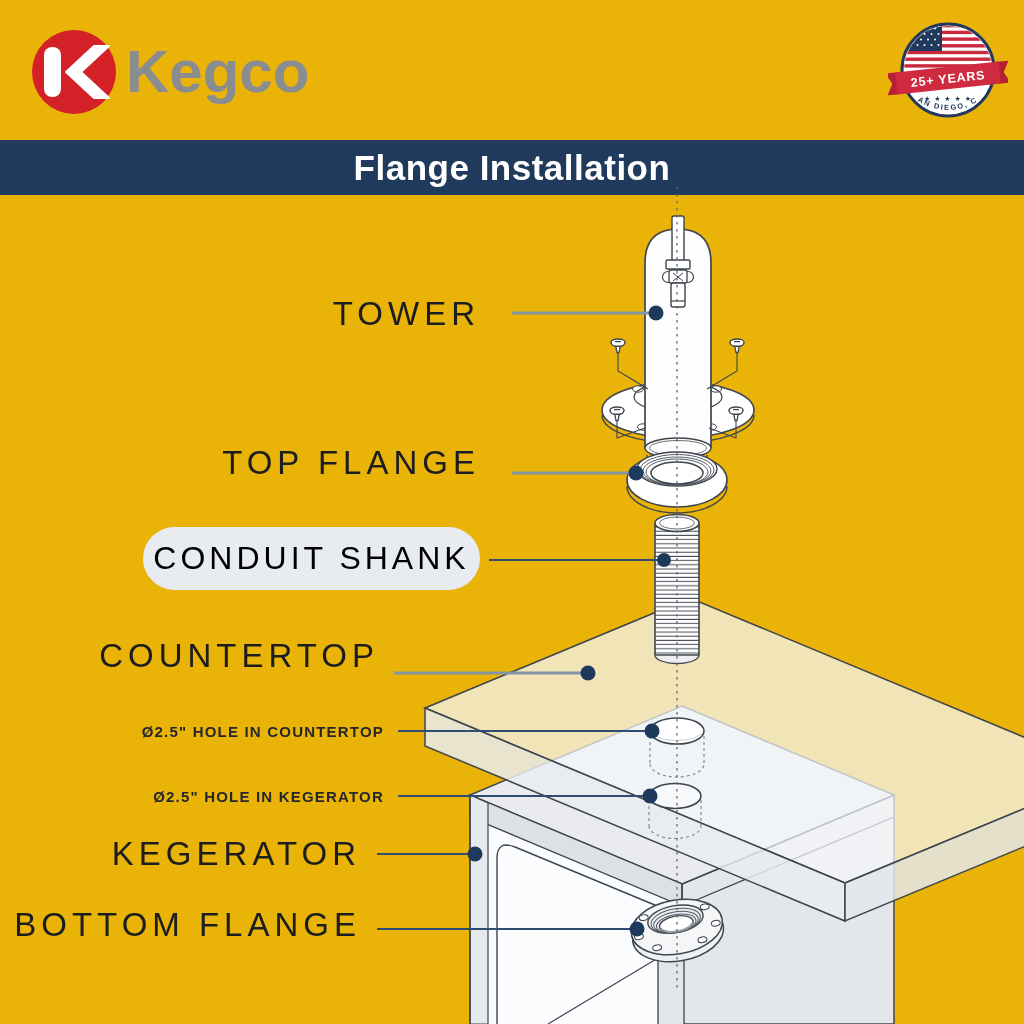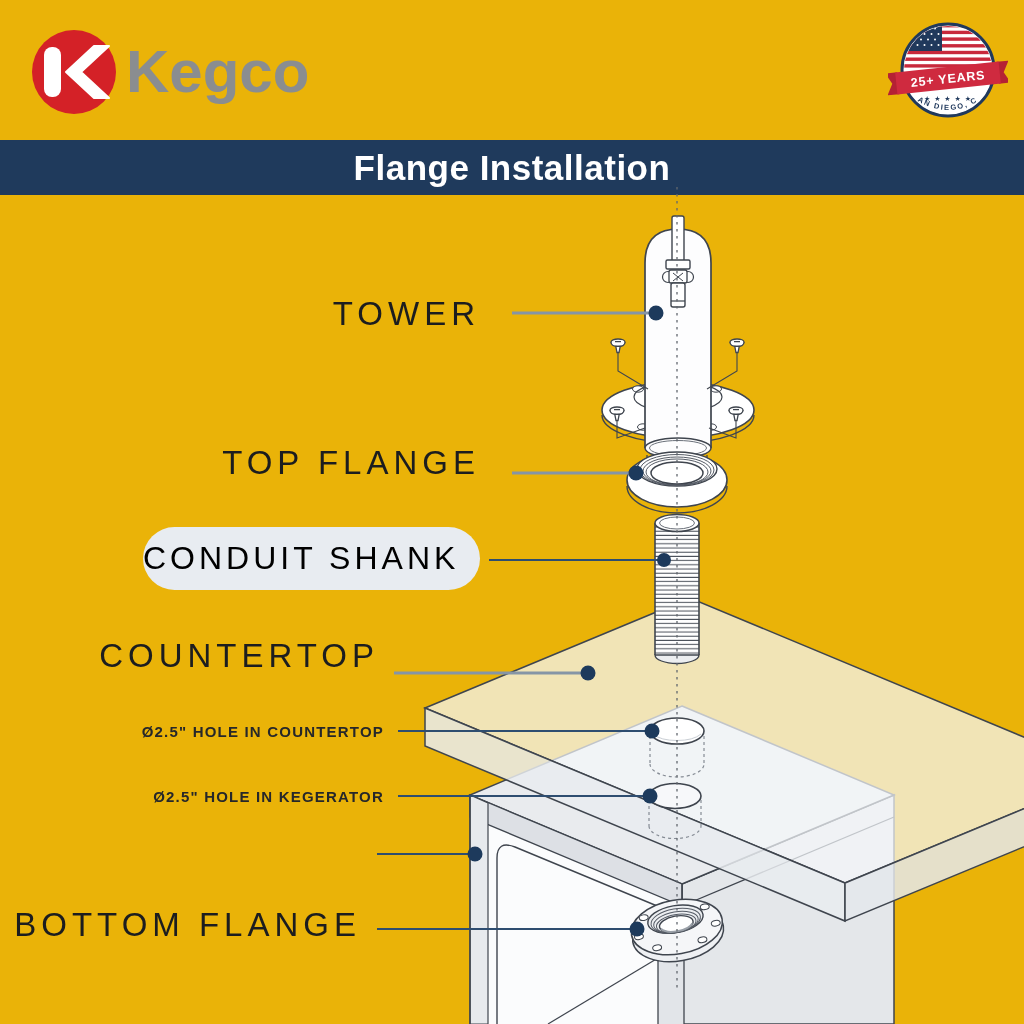--- a/index.html
+++ b/index.html
@@ -10,21 +10,21 @@
   .banner{position:absolute;left:0;top:124px;width:1024px;height:55px;background:#1f3a5c;
           display:flex;align-items:center;justify-content:center;margin-top:16px;}
   .banner-title{color:#ffffff;font-size:35px;font-weight:700;letter-spacing:.5px;}
   .art{position:absolute;left:0;top:0;width:1024px;height:1024px;}
   .lbl{position:absolute;white-space:nowrap;color:#1c1d1f;z-index:3;}
   .lbl-big{font-size:33px;font-weight:400;letter-spacing:5px;}
   .lbl-small{font-size:15px;font-weight:700;letter-spacing:1.2px;color:#26272a;}
   #lbl-tower{right:544px;top:295px;}
   #lbl-topflange{right:544px;top:444px;}
   #pill-conduit{position:absolute;left:143px;top:527px;width:337px;height:63px;background:#e8ecf1;
-                border-radius:34px;display:flex;align-items:center;justify-content:flex-start;z-index:3;}
+                border-radius:34px;display:flex;align-items:center;justify-content:center;z-index:3;}
   #pill-conduit .lbl-big{font-size:32px;letter-spacing:4px;position:static;}
   #lbl-countertop{right:645px;top:637px;}
   #lbl-holect{right:640px;top:723px;}
   #lbl-holekg{right:640px;top:788px;}
   #lbl-kegerator{right:663px;top:835px;}
   #lbl-bottomflange{right:663px;top:906px;}
 </style>
 </head>
 <body>
 
@@ -266,15 +266,16 @@
   </svg>
 
   <div class="lbl lbl-big" id="lbl-tower">TOWER</div>
   <div class="lbl lbl-big" id="lbl-topflange">TOP FLANGE</div>
   <div id="pill-conduit">
     <span class="lbl-big">CONDUIT SHANK</span>
   </div>
   <div class="lbl lbl-big" id="lbl-countertop">COUNTERTOP</div>
   <div class="lbl lbl-small" id="lbl-holect">Ø2.5" HOLE IN COUNTERTOP</div>
   <div class="lbl lbl-small" id="lbl-holekg">Ø2.5" HOLE IN KEGERATOR</div>
+  <div class="lbl lbl-big" id="lbl-kegerator">KEGERATOR</div>
   <div class="lbl lbl-big" id="lbl-bottomflange">BOTTOM FLANGE</div>
 
 </div>
 
 </body></html>

